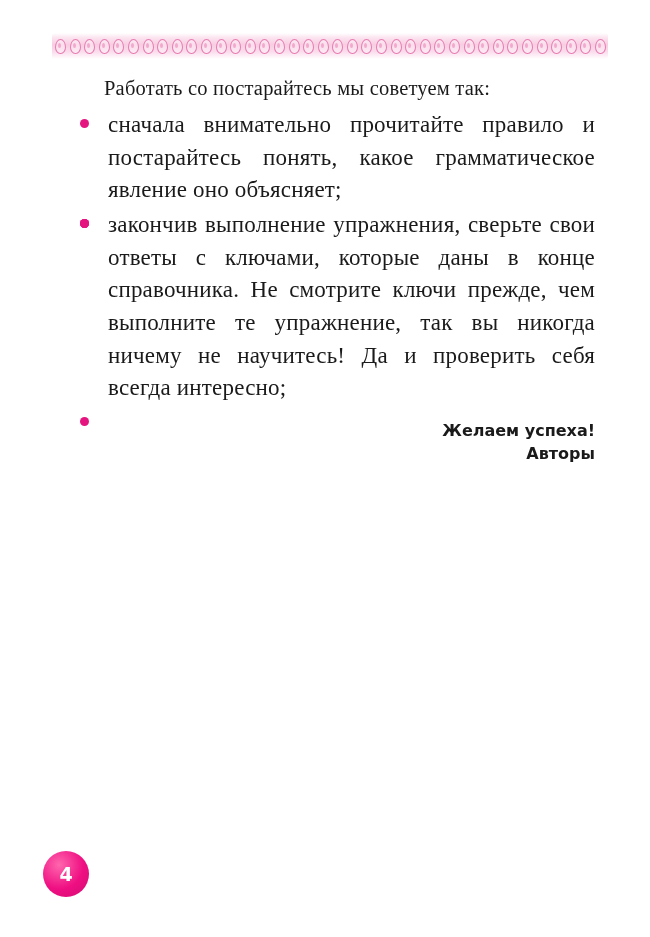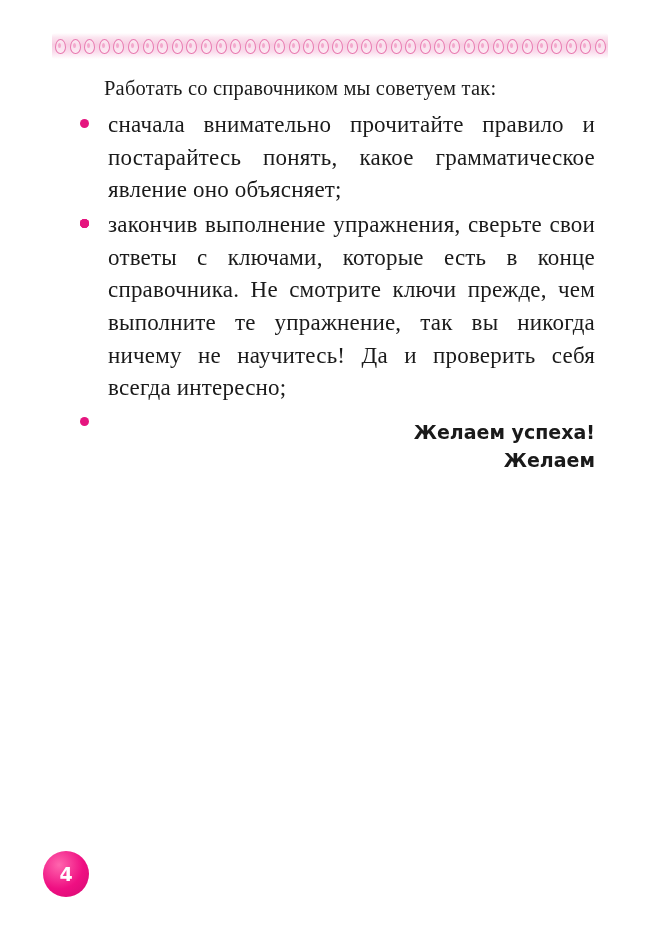--- a/index.html
+++ b/index.html
@@ -121,21 +121,21 @@
     height: 9px;
     border-radius: 50%;
     background: #e5157f;
   }
 
   .closing {
     margin-top: 14px;
     text-align: right;
     font-family: "DejaVu Sans", sans-serif;
     font-weight: bold;
-    font-size: 19px;
+    font-size: 16px;
     line-height: 1.45;
   }
   .closing div {
     white-space: nowrap;
   }
 
   
   .page-number {
     position: absolute;
     left: 43px;
@@ -196,44 +196,44 @@
         <span class="ornament-unit"></span>
         <span class="ornament-unit"></span>
         <span class="ornament-unit"></span>
         <span class="ornament-unit"></span>
         <span class="ornament-unit"></span>
       </div>
   </div>
 
   <div class="content">
 
-    <p class="intro">Работать со справочником мы советуем так:</p>
+    <p class="intro">Работать со постарайтесь мы советуем так:</p>
 
     <ul class="advice-list">
       <li>
         <span class="bullet"></span>
         <span>сначала внимательно прочитайте правило и постарайтесь понять, какое грамматическое явление оно объясняет;</span>
       </li>
       <li>
         <span class="bullet"></span>
       </li>
       <li>
         <span class="bullet"></span>
       </li>
       <li>
         <span class="bullet"></span>
-        <span>закончив выполнение упражнения, сверьте свои ответы с ключами, которые есть в конце справочника. Не смотрите ключи прежде, чем выполните те упражнение, так вы никогда ничему не научитесь! Да и проверить себя всегда интересно;</span>
+        <span>закончив выполнение упражнения, сверьте свои ответы с ключами, которые даны в конце справочника. Не смотрите ключи прежде, чем выполните те упражнение, так вы никогда ничему не научитесь! Да и проверить себя всегда интересно;</span>
       </li>
       <li>
         <span class="bullet"></span>
       </li>
     </ul>
 
     <div class="closing">
       <div>Желаем успеха!</div>
-      <div>Желаем</div>
+      <div>Авторы</div>
     </div>
 
   </div>
 
   <div class="page-number">4</div>
 
 </div>
 
 </body></html>

